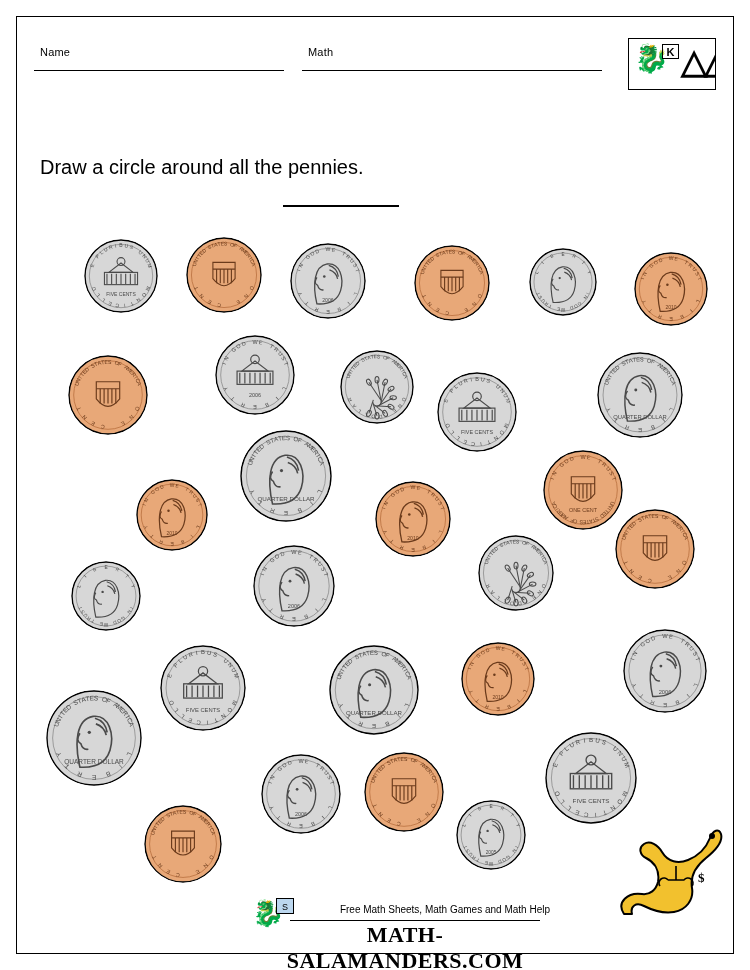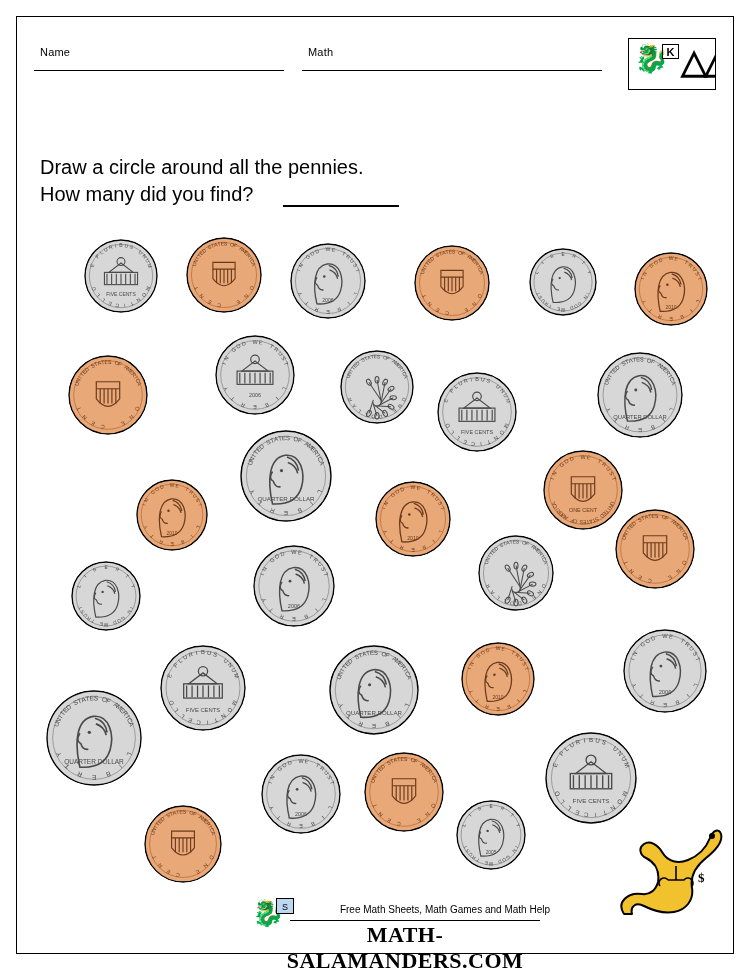--- a/index.html
+++ b/index.html
@@ -199,21 +199,20 @@
   <div class="hdr-rule" id="rule-left"></div>
   <div class="hdr-rule" id="rule-right"></div>
 
   <div id="logo-box">
     <div class="lizard">🐉</div>
     <div class="k-box">K</div>
     <div class="mm">△△</div>
   </div>
 
   <div id="instruction">Draw a circle around all the pennies.</div>
-  <div id="question">How many did you find?</div>
   <div id="answer-blank"></div>
 
   <div id="coins">
       <div class="coin" style="left: 84px; top: 239px; width: 74px; height: 74px;">
         <svg width="74" height="74" viewBox="0 0 74 74">
           <circle cx="37" cy="37" r="36" fill="#d7d7d7" stroke="#000" stroke-width="1.4"></circle>
           <circle cx="37" cy="37" r="31.68" fill="none" stroke="#8c8c8c" stroke-width="0.8"></circle>
           <g fill="none" stroke="#4a4a4a" stroke-width="1.08">
             <rect x="20.439999999999998" y="33.4" width="33.120000000000005" height="12.24"></rect>
             <path d="M24.759999999999998 33.4 L37 24.04 L49.24 33.4 Z"></path>

